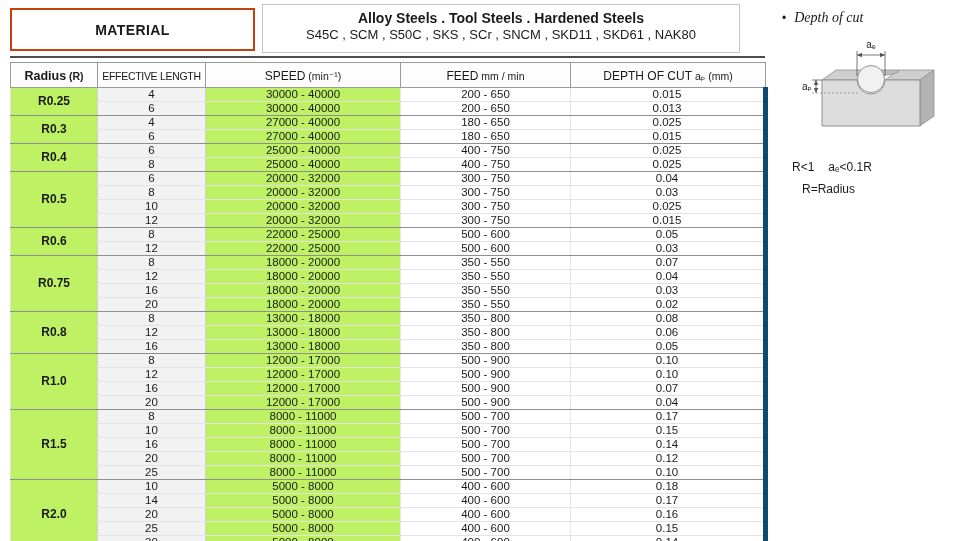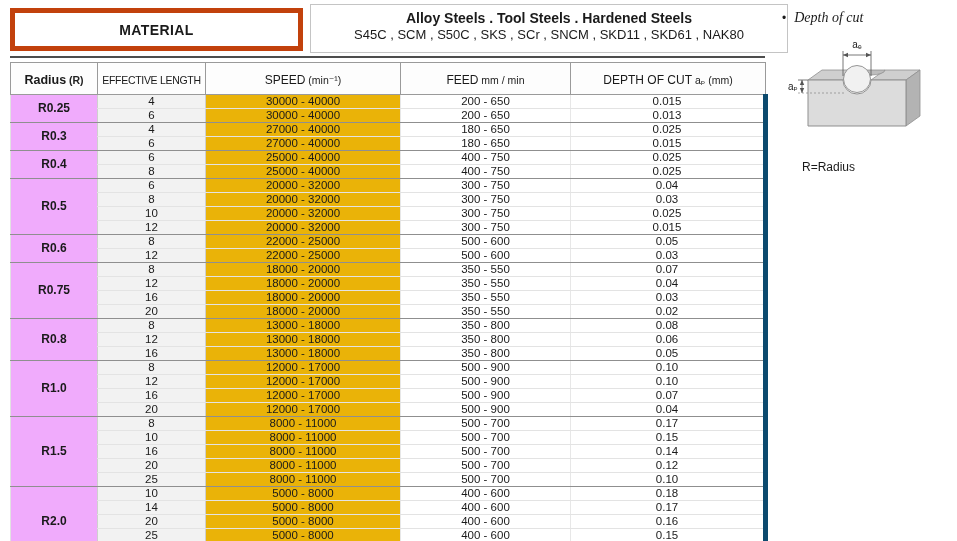--- a/index.html
+++ b/index.html
@@ -3,67 +3,67 @@
 <meta charset="utf-8">
 <style>
   * { margin:0; padding:0; box-sizing:border-box; }
   html,body { background:#ffffff; }
   .page {
     width:957px; height:541px; position:relative; background:#ffffff;
     font-family:"Liberation Sans","DejaVu Sans",sans-serif; color:#1a1a1a; overflow:hidden;
   }
   .header-row { position:absolute; left:10px; top:4px; display:flex; align-items:flex-start; }
   .material-box {
-    width:293px; height:43px; margin-top:4px; border:5px solid #c2410c;
+    width:245px; height:43px; margin-top:4px; border:2px solid #c2410c;
     display:flex; align-items:center; justify-content:center;
     font-size:14px; font-weight:bold; letter-spacing:.4px;
   }
   .spec-box {
     width:478px; height:49px; margin-left:7px; border:1px solid #c4c4c4;
     text-align:center; padding-top:5px; background:#fff;
   }
   .spec-title { font-size:14px; font-weight:bold; }
   .spec-subtitle { font-size:13px; margin-top:1px; }
   .top-rule { position:absolute; left:10px; top:56px; width:755px; height:2px; background:#4d4d4d; }
 
   table.spec {
     position:absolute; left:10px; top:62px; width:755px;
     border-collapse:collapse; table-layout:fixed;
     border-bottom:2px solid #4d4d4d;
   }
   thead th {
-    border:1px solid #9a9a9a; height:32px; font-weight:normal;
+    border:1px solid #9a9a9a; height:25px; font-weight:normal;
     background:#fdfdfd; padding:0 2px; white-space:nowrap; overflow:hidden;
   }
   .col-label { font-size:12px; }
   th.th-0 .col-label { font-weight:bold; font-size:12.5px; }
   th.th-0 .col-unit { font-weight:bold; }
   th.th-1 .col-label { font-size:10.5px; letter-spacing:-0.3px; }
   .col-unit { font-size:10.5px; color:#222; }
   tbody td {
     text-align:center; font-size:11.5px; height:13px; line-height:13px;
     padding:0; border-bottom:1px solid #e3e3e3; white-space:nowrap; overflow:hidden;
   }
   td.radius-cell {
-    background:#f0abfc; font-weight:bold; font-size:12px; vertical-align:middle;
+    background:#bef264; font-weight:bold; font-size:12px; vertical-align:middle;
     border-left:1px solid #e2e2e2; border-bottom:1px solid #8f8f8f;
   }
   td.length-cell { background:#f2f2f2; border-left:1px solid #cfcfcf; border-right:1px solid #cfcfcf; }
-  td.speed-cell  { background:#eab308; }
+  td.speed-cell  { background:#bef264; }
   td.feed-cell   { background:#ffffff; border-left:1px solid #e7e7e7; }
   td.depth-cell  { background:#ffffff; border-left:1px solid #e7e7e7; border-right:5px solid #0c4a6e; }
   tr.group-end td { border-bottom:1px solid #8f8f8f; }
 
   .side-panel { position:absolute; left:782px; top:10px; width:172px; }
   .side-title {
     font-family:"Liberation Serif","DejaVu Serif",serif; font-style:italic; font-size:14px;
     display:flex; align-items:baseline;
   }
   .side-title .bullet { font-style:normal; font-family:"Liberation Sans","DejaVu Sans",sans-serif; margin-right:8px; font-size:12px; }
-  .diagram-wrap { margin:12px 0 0 6px; }
+  .diagram-wrap { margin:12px 0 0 20px; }
   .dim-text { font-size:10px; fill:#1a1a1a; }
   .notes { margin:10px 0 0 10px; }
   .note-line { display:flex; gap:14px; font-size:12px; margin:5px 0; }
   .radius-note { font-size:12px; margin:8px 0 8px 10px; }
 </style>
 </head>
 <body>
 
 <div class="page">
 
@@ -337,17 +337,21 @@
         <line x1="14" y1="42" x2="14" y2="55" stroke="#555" stroke-width="0.8"></line>
         <line x1="10" y1="42" x2="20" y2="42" stroke="#555" stroke-width="0.8"></line>
         <line x1="10" y1="55" x2="57" y2="55" stroke="#777" stroke-width="0.6" stroke-dasharray="2,2"></line>
         <polygon points="14,42 11.8,47 16.2,47" fill="#555"></polygon>
         <polygon points="14,55 11.8,50 16.2,50" fill="#555"></polygon>
         <text x="0" y="52" class="dim-text">aₚ</text>
       </svg>
     </div>
 
     <div class="notes">
+      <div class="note-line">
+        <span>R&lt;1</span>
+        <span>aₑ&lt;0.1R</span>
+      </div>
       <div class="radius-note">R=Radius</div>
     </div>
   </div>
 
 </div>
 
 </body></html>

